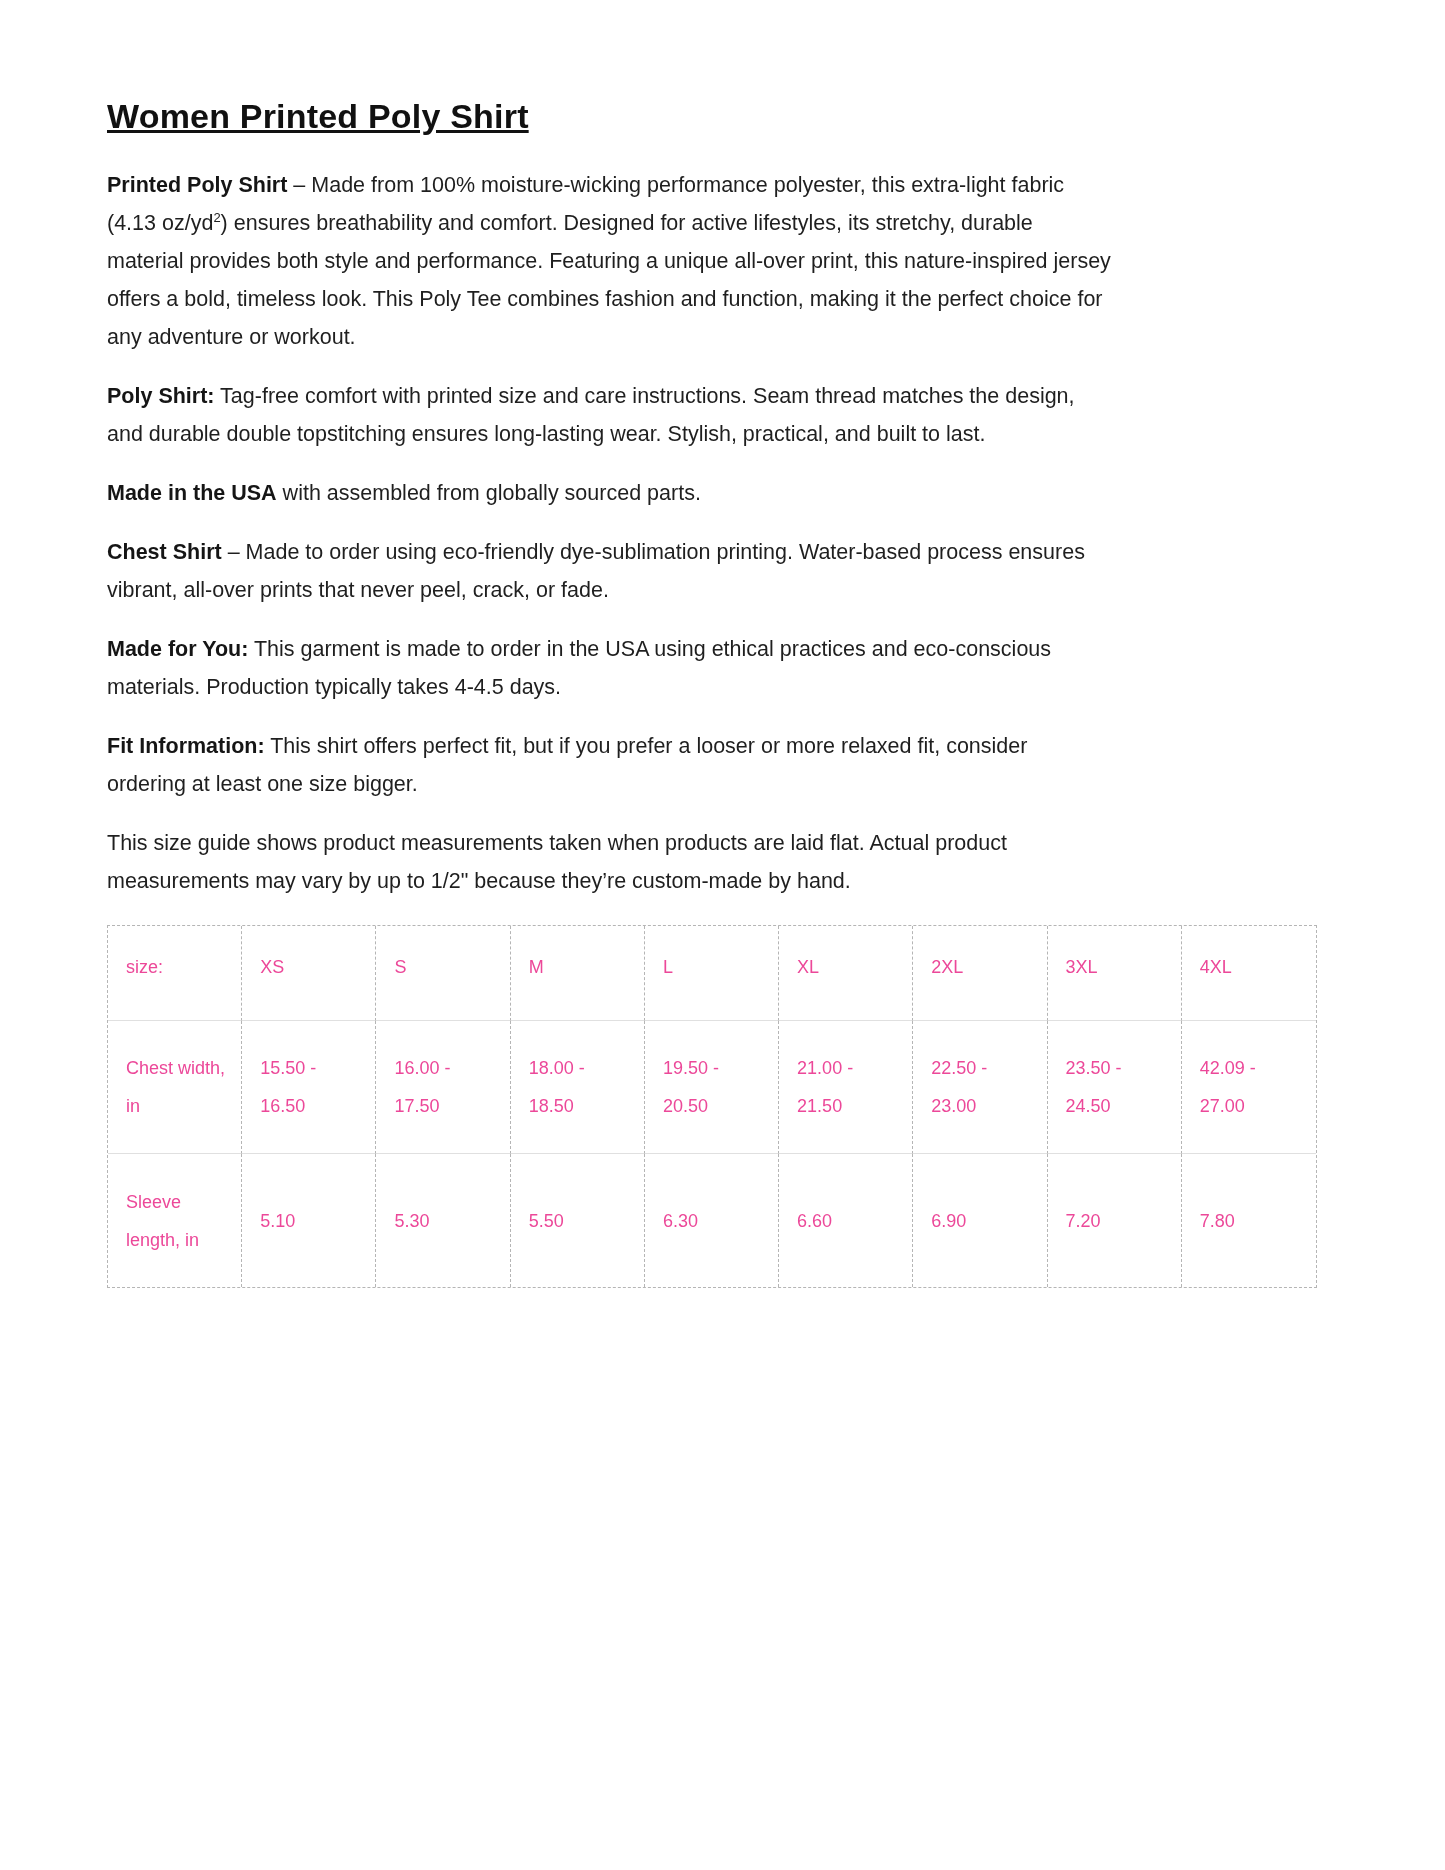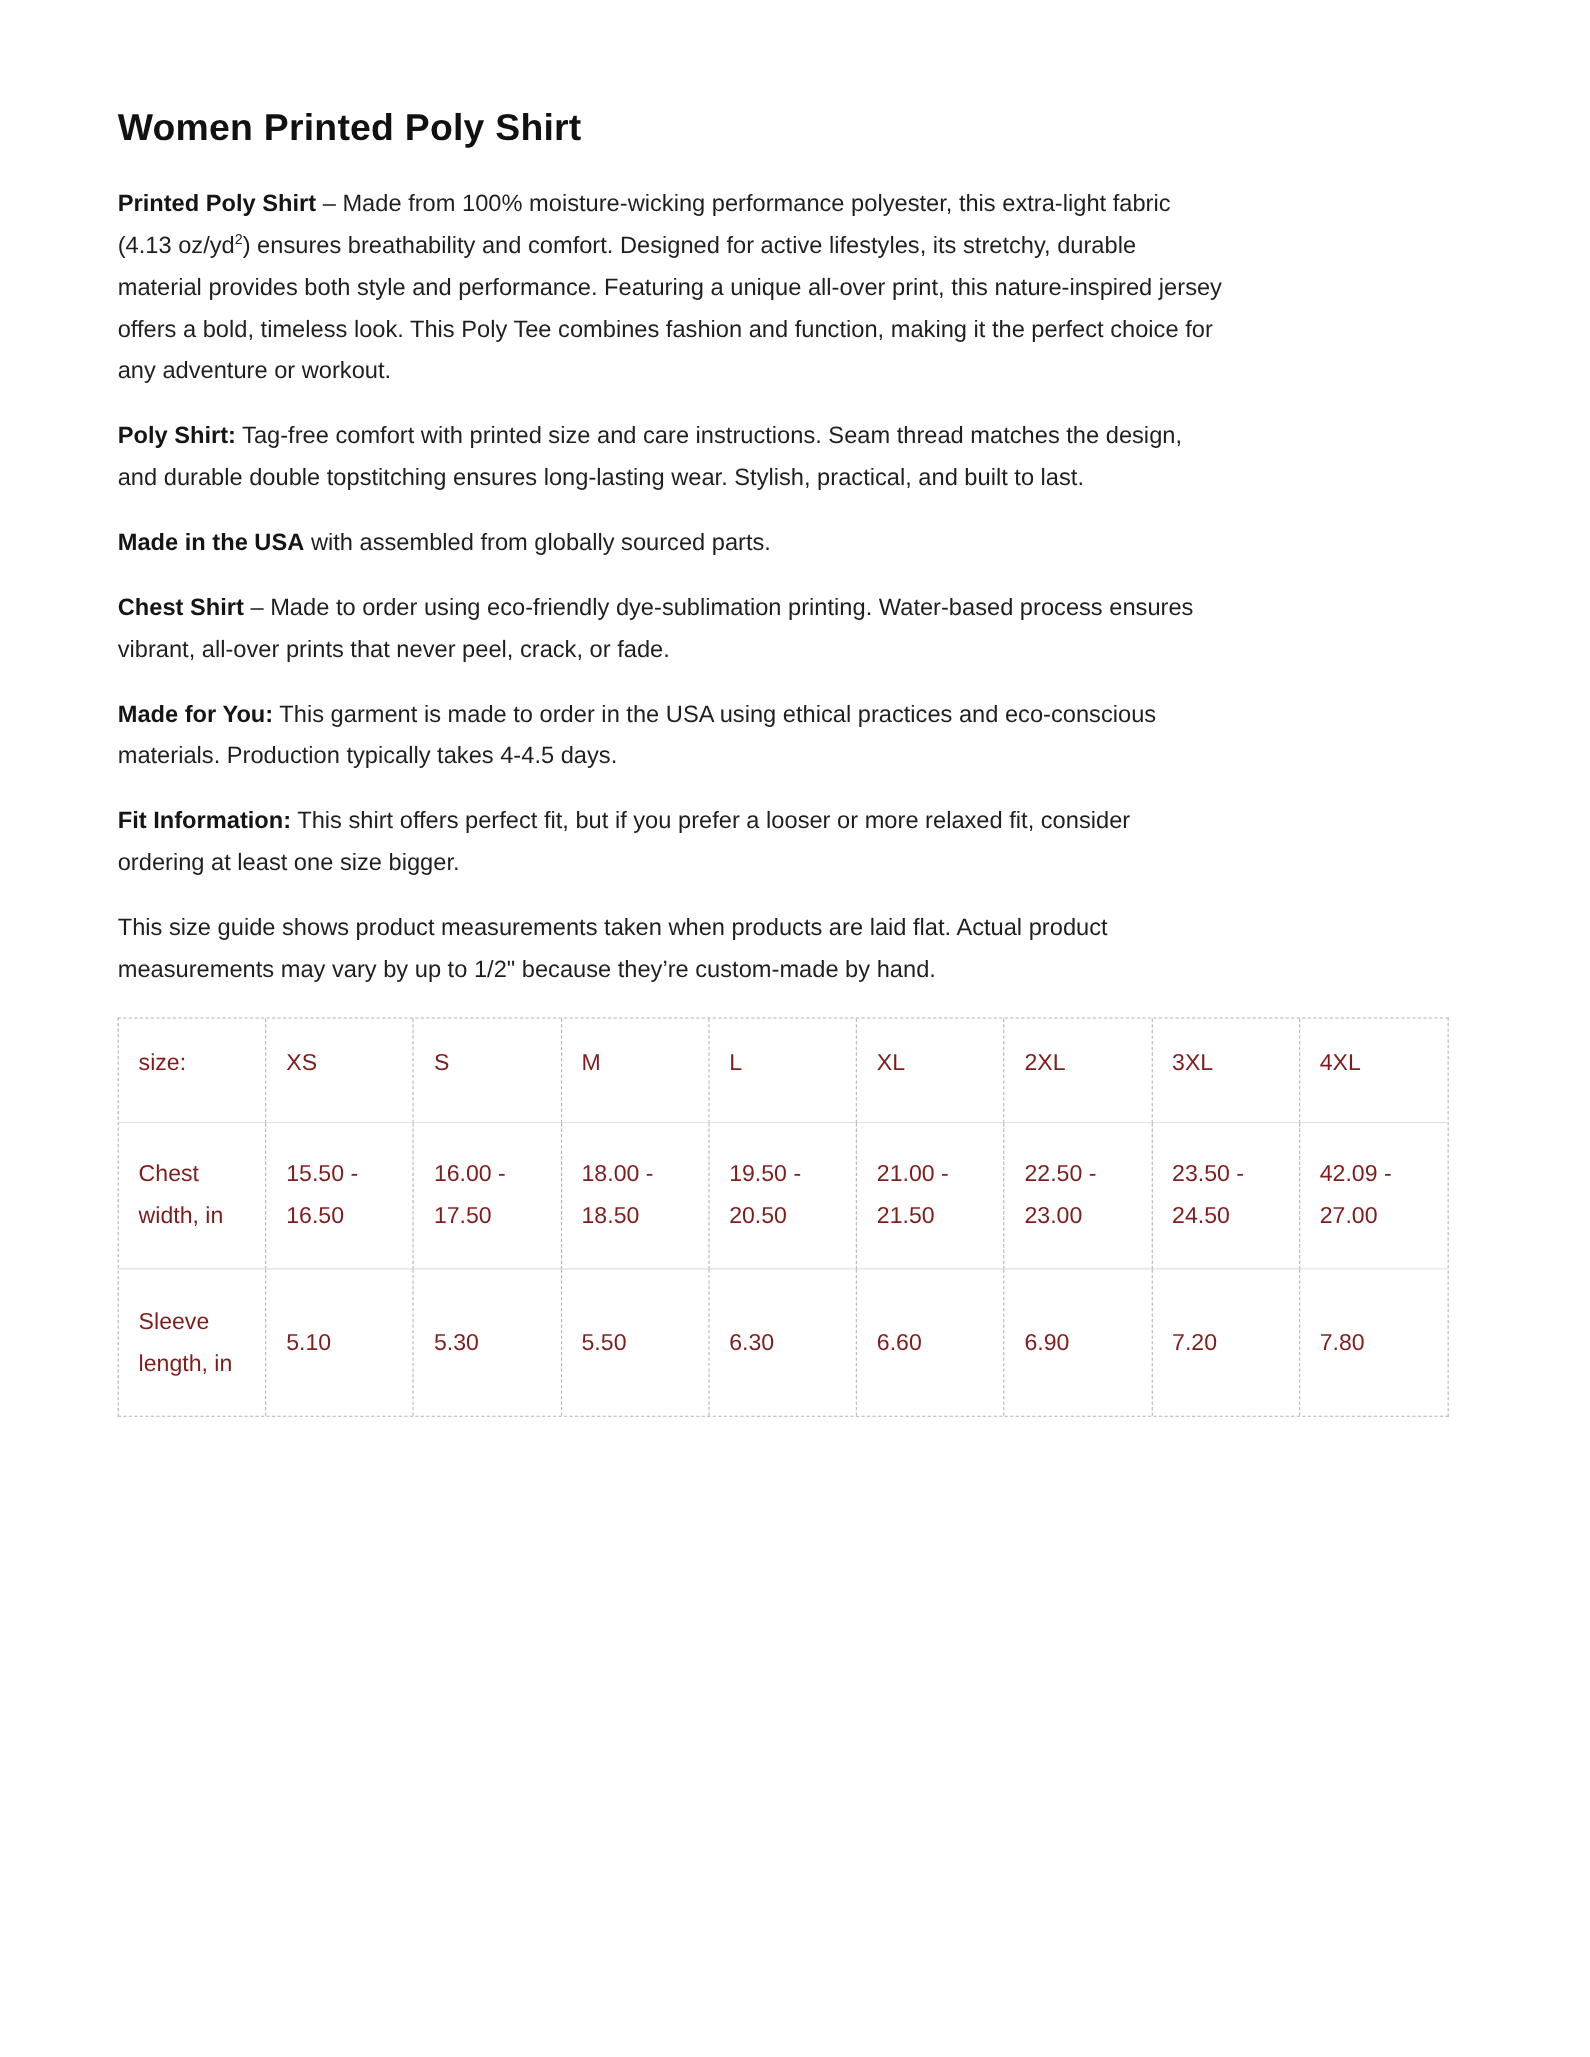--- a/index.html
+++ b/index.html
@@ -17,20 +17,21 @@
     min-height: 1870px;
     padding: 97px 100px 60px 107px;
     background: #ffffff;
   }
   h1.doc-title {
     font-size: 34px;
     font-weight: 700;
     letter-spacing: 0.2px;
     color: #111111;
     margin: 0 0 30px 0;
+    text-decoration: underline;
   }
   p.doc-paragraph {
     font-size: 21.5px;
     line-height: 38px;
     max-width: 1005px;
     margin: 0 0 21px 0;
     color: #1f1f1f;
   }
   p.doc-paragraph strong { font-weight: 700; color: #151515; }
   sup.sq {
@@ -40,23 +41,23 @@
   }
   p.size-guide-note { margin-bottom: 25px; }
 
   table.size-table {
     border-collapse: separate;
     border-spacing: 0;
     width: 1210px;
     table-layout: fixed;
     border: 1px dashed #b5b5b5;
     margin: 0 0 70px 0;
-    font-size: 21px;
+    font-size: 18px;
     line-height: 38px;
-    color: #7f1d1d;
+    color: #ec4899;
   }
   table.size-table th, table.size-table td {
     border-right: 1px dashed #b5b5b5;
     border-bottom: 1px solid #e0e0e0;
     text-align: left;
     vertical-align: middle;
     padding: 10px 16px 10px 18px;
     font-weight: 400;
     overflow: hidden;
   }

